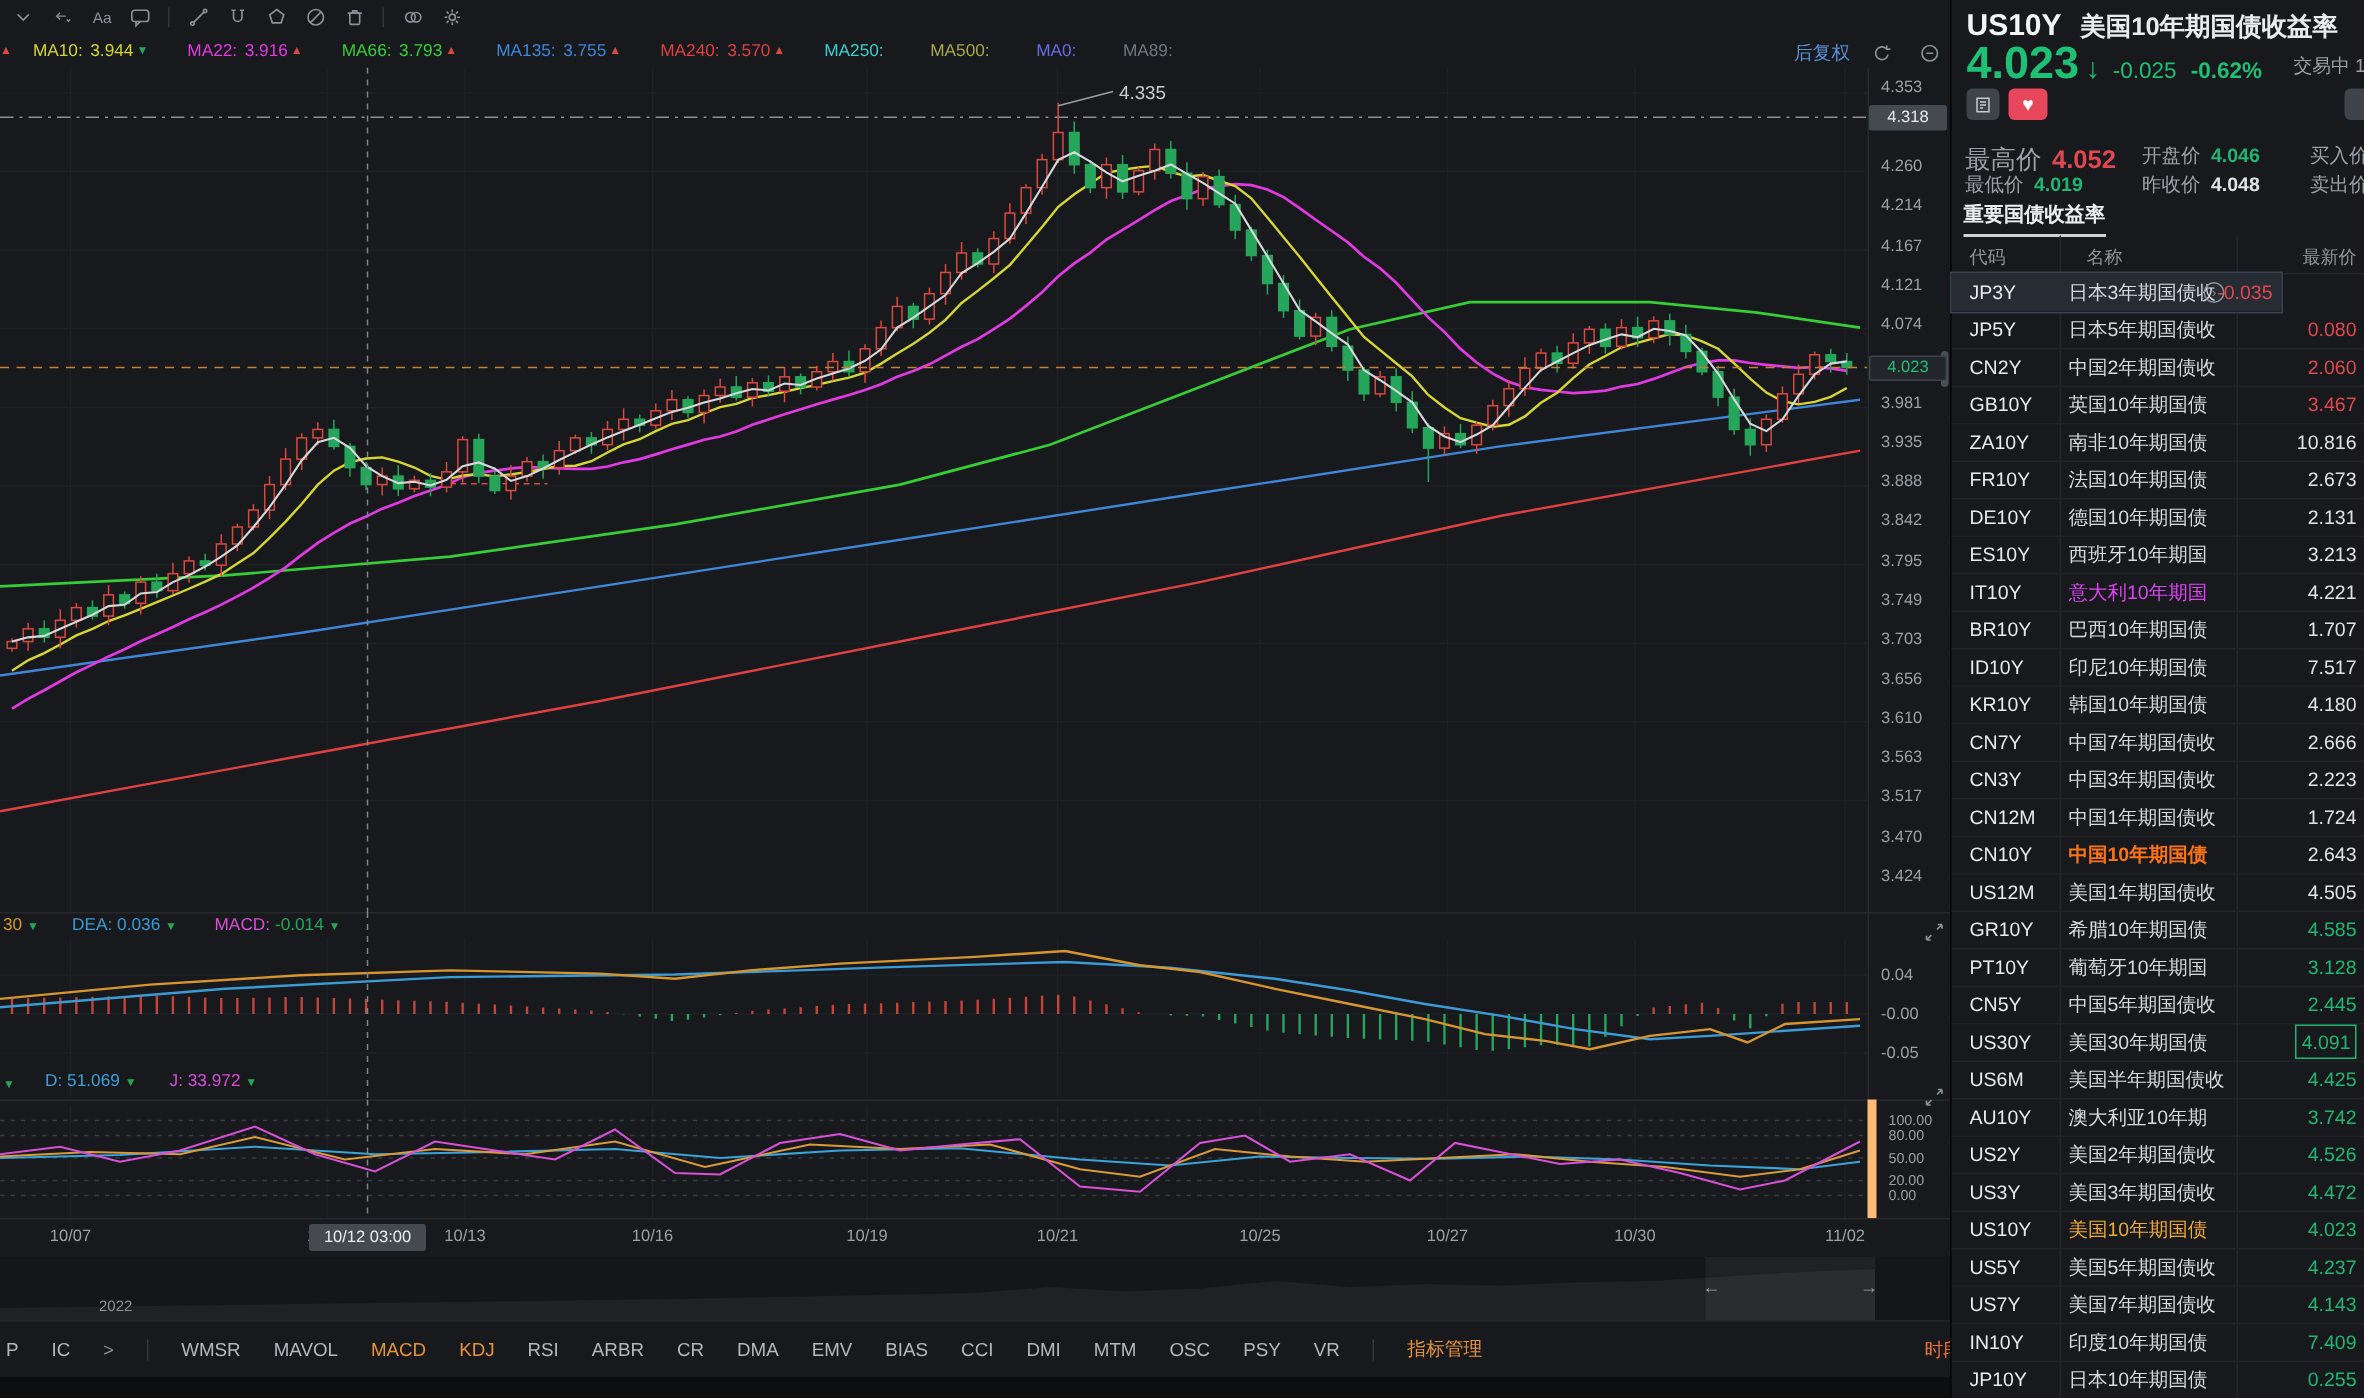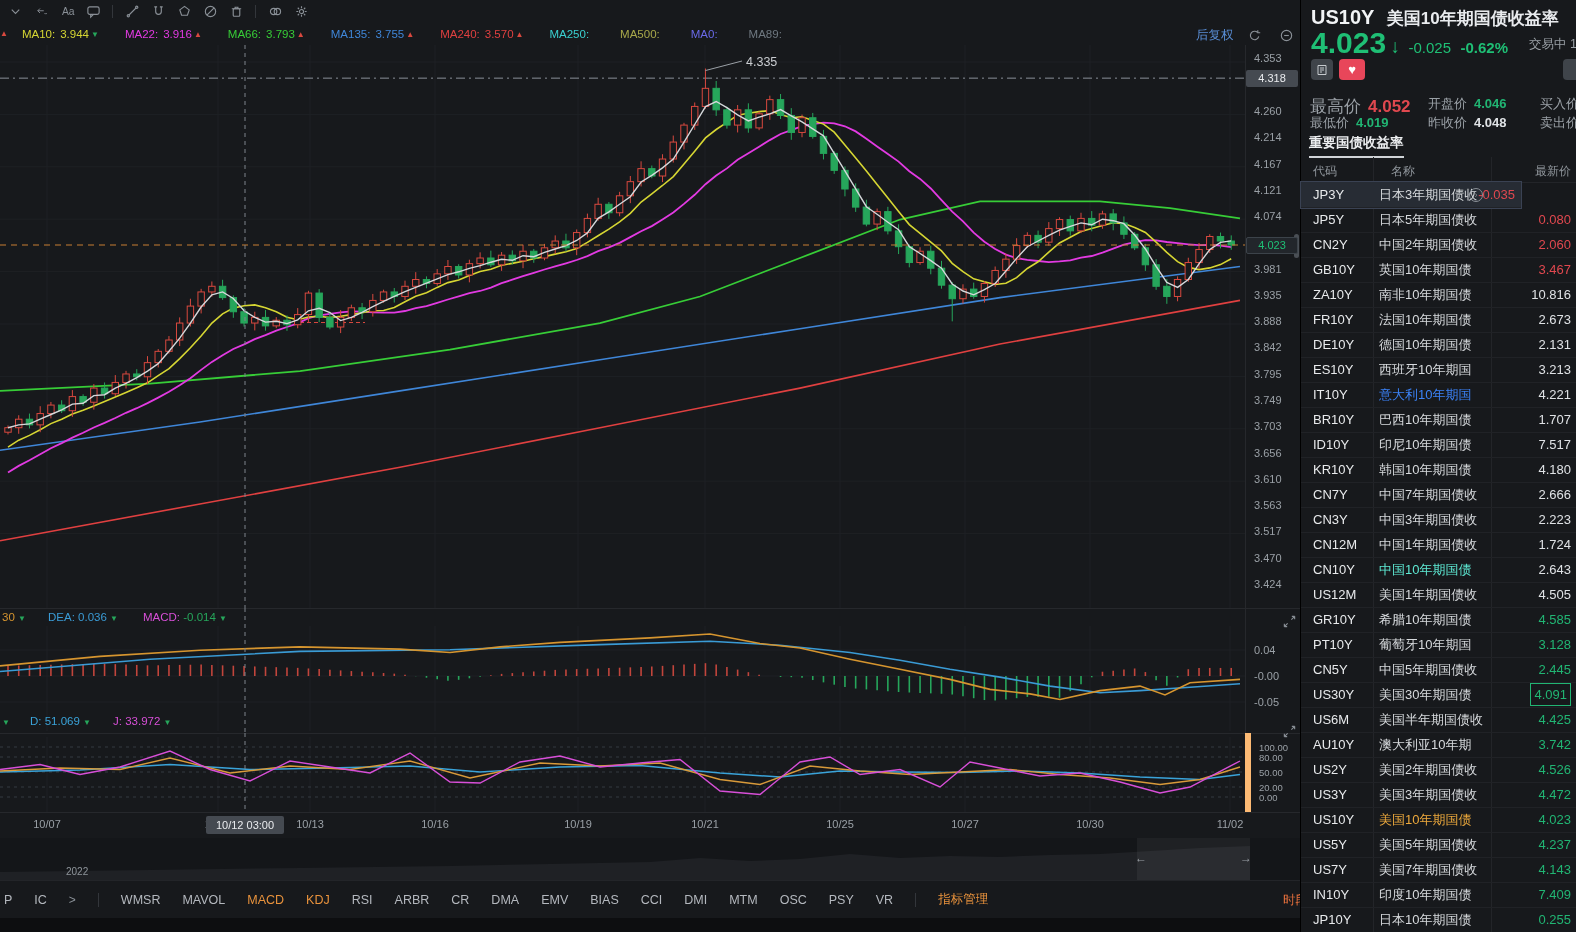--- a/index.html
+++ b/index.html
@@ -742,21 +742,21 @@
           <span class="r-cell" style="left: 78px; width: 108px; color: rgb(215, 218, 221);">德国10年期国债</span>
           <span class="r-cell" style="right: 6px; position: absolute; text-align: right; color: rgb(223, 226, 229);">2.131</span>
         </div>
         <div class="row-sep" style="position: absolute; left: 0px; top: 357px; width: 276px; height: 25px; cursor: pointer;">
           <span class="r-cell" style="left: 12px; color: rgb(232, 234, 236);">ES10Y</span>
           <span class="r-cell" style="left: 78px; width: 108px; color: rgb(215, 218, 221);">西班牙10年期国</span>
           <span class="r-cell" style="right: 6px; position: absolute; text-align: right; color: rgb(223, 226, 229);">3.213</span>
         </div>
         <div class="row-sep" style="position: absolute; left: 0px; top: 382px; width: 276px; height: 25px; cursor: pointer;">
           <span class="r-cell" style="left: 12px; color: rgb(232, 234, 236);">IT10Y</span>
-          <span class="r-cell" style="left: 78px; width: 108px; color: #3b82f6;">意大利10年期国</span>
+          <span class="r-cell" style="left: 78px; width: 108px; color: #d946ef;">意大利10年期国</span>
           <span class="r-cell" style="right: 6px; position: absolute; text-align: right; color: rgb(223, 226, 229);">4.221</span>
         </div>
         <div class="row-sep" style="position: absolute; left: 0px; top: 407px; width: 276px; height: 25px; cursor: pointer;">
           <span class="r-cell" style="left: 12px; color: rgb(232, 234, 236);">BR10Y</span>
           <span class="r-cell" style="left: 78px; width: 108px; color: rgb(215, 218, 221);">巴西10年期国债</span>
           <span class="r-cell" style="right: 6px; position: absolute; text-align: right; color: rgb(223, 226, 229);">1.707</span>
         </div>
         <div class="row-sep" style="position: absolute; left: 0px; top: 432px; width: 276px; height: 25px; cursor: pointer;">
           <span class="r-cell" style="left: 12px; color: rgb(232, 234, 236);">ID10Y</span>
           <span class="r-cell" style="left: 78px; width: 108px; color: rgb(215, 218, 221);">印尼10年期国债</span>
@@ -777,21 +777,21 @@
           <span class="r-cell" style="left: 78px; width: 108px; color: rgb(215, 218, 221);">中国3年期国债收</span>
           <span class="r-cell" style="right: 6px; position: absolute; text-align: right; color: rgb(223, 226, 229);">2.223</span>
         </div>
         <div class="row-sep" style="position: absolute; left: 0px; top: 532px; width: 276px; height: 25px; cursor: pointer;">
           <span class="r-cell" style="left: 12px; color: rgb(232, 234, 236);">CN12M</span>
           <span class="r-cell" style="left: 78px; width: 108px; color: rgb(215, 218, 221);">中国1年期国债收</span>
           <span class="r-cell" style="right: 6px; position: absolute; text-align: right; color: rgb(223, 226, 229);">1.724</span>
         </div>
         <div class="row-sep" style="position: absolute; left: 0px; top: 557px; width: 276px; height: 25px; cursor: pointer;">
           <span class="r-cell" style="left: 12px; color: rgb(232, 234, 236);">CN10Y</span>
-          <span class="r-cell" style="left: 78px; width: 108px; color: #5eead4;">中国10年期国债</span>
+          <span class="r-cell" style="left: 78px; width: 108px; color: #f97316; font-weight: bold;">中国10年期国债</span>
           <span class="r-cell" style="right: 6px; position: absolute; text-align: right; color: rgb(223, 226, 229);">2.643</span>
         </div>
         <div class="row-sep" style="position: absolute; left: 0px; top: 582px; width: 276px; height: 25px; cursor: pointer;">
           <span class="r-cell" style="left: 12px; color: rgb(232, 234, 236);">US12M</span>
           <span class="r-cell" style="left: 78px; width: 108px; color: rgb(215, 218, 221);">美国1年期国债收</span>
           <span class="r-cell" style="right: 6px; position: absolute; text-align: right; color: rgb(223, 226, 229);">4.505</span>
         </div>
         <div class="row-sep" style="position: absolute; left: 0px; top: 607px; width: 276px; height: 25px; cursor: pointer;">
           <span class="r-cell" style="left: 12px; color: rgb(232, 234, 236);">GR10Y</span>
           <span class="r-cell" style="left: 78px; width: 108px; color: rgb(215, 218, 221);">希腊10年期国债</span>

